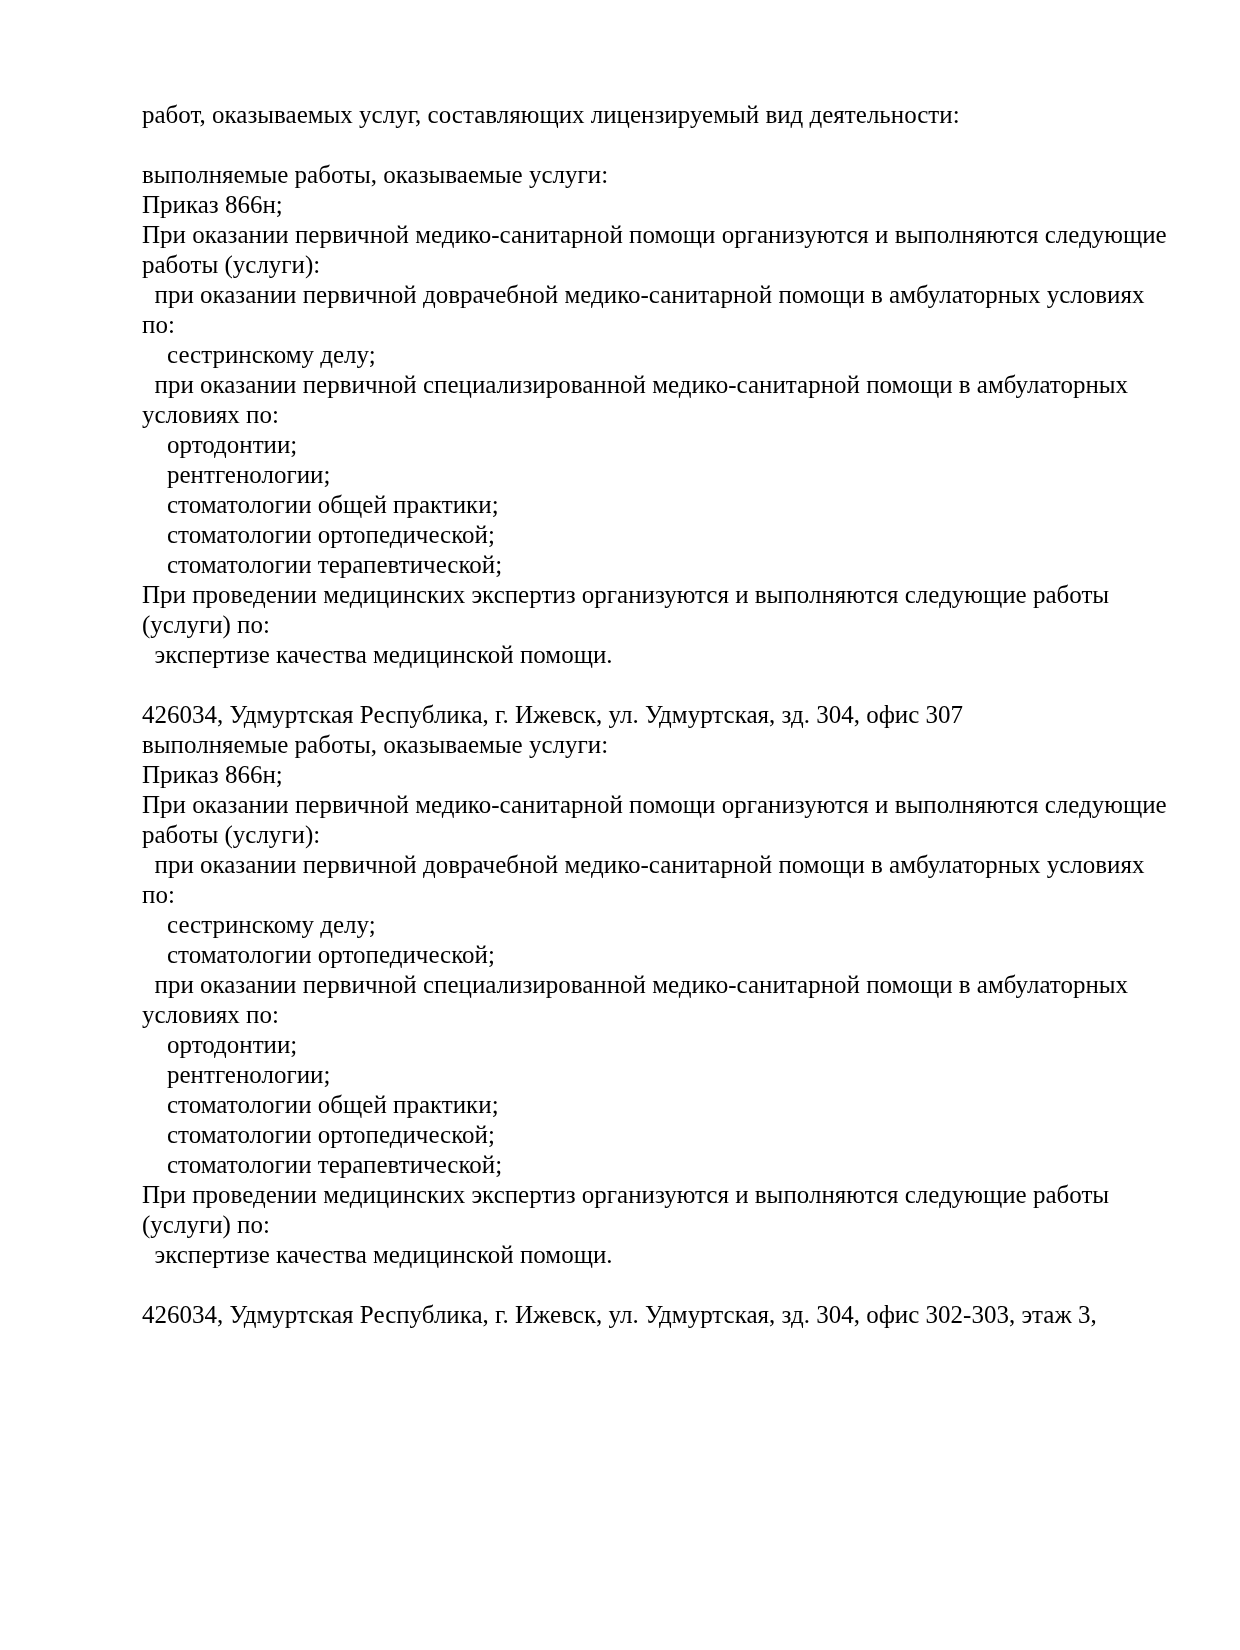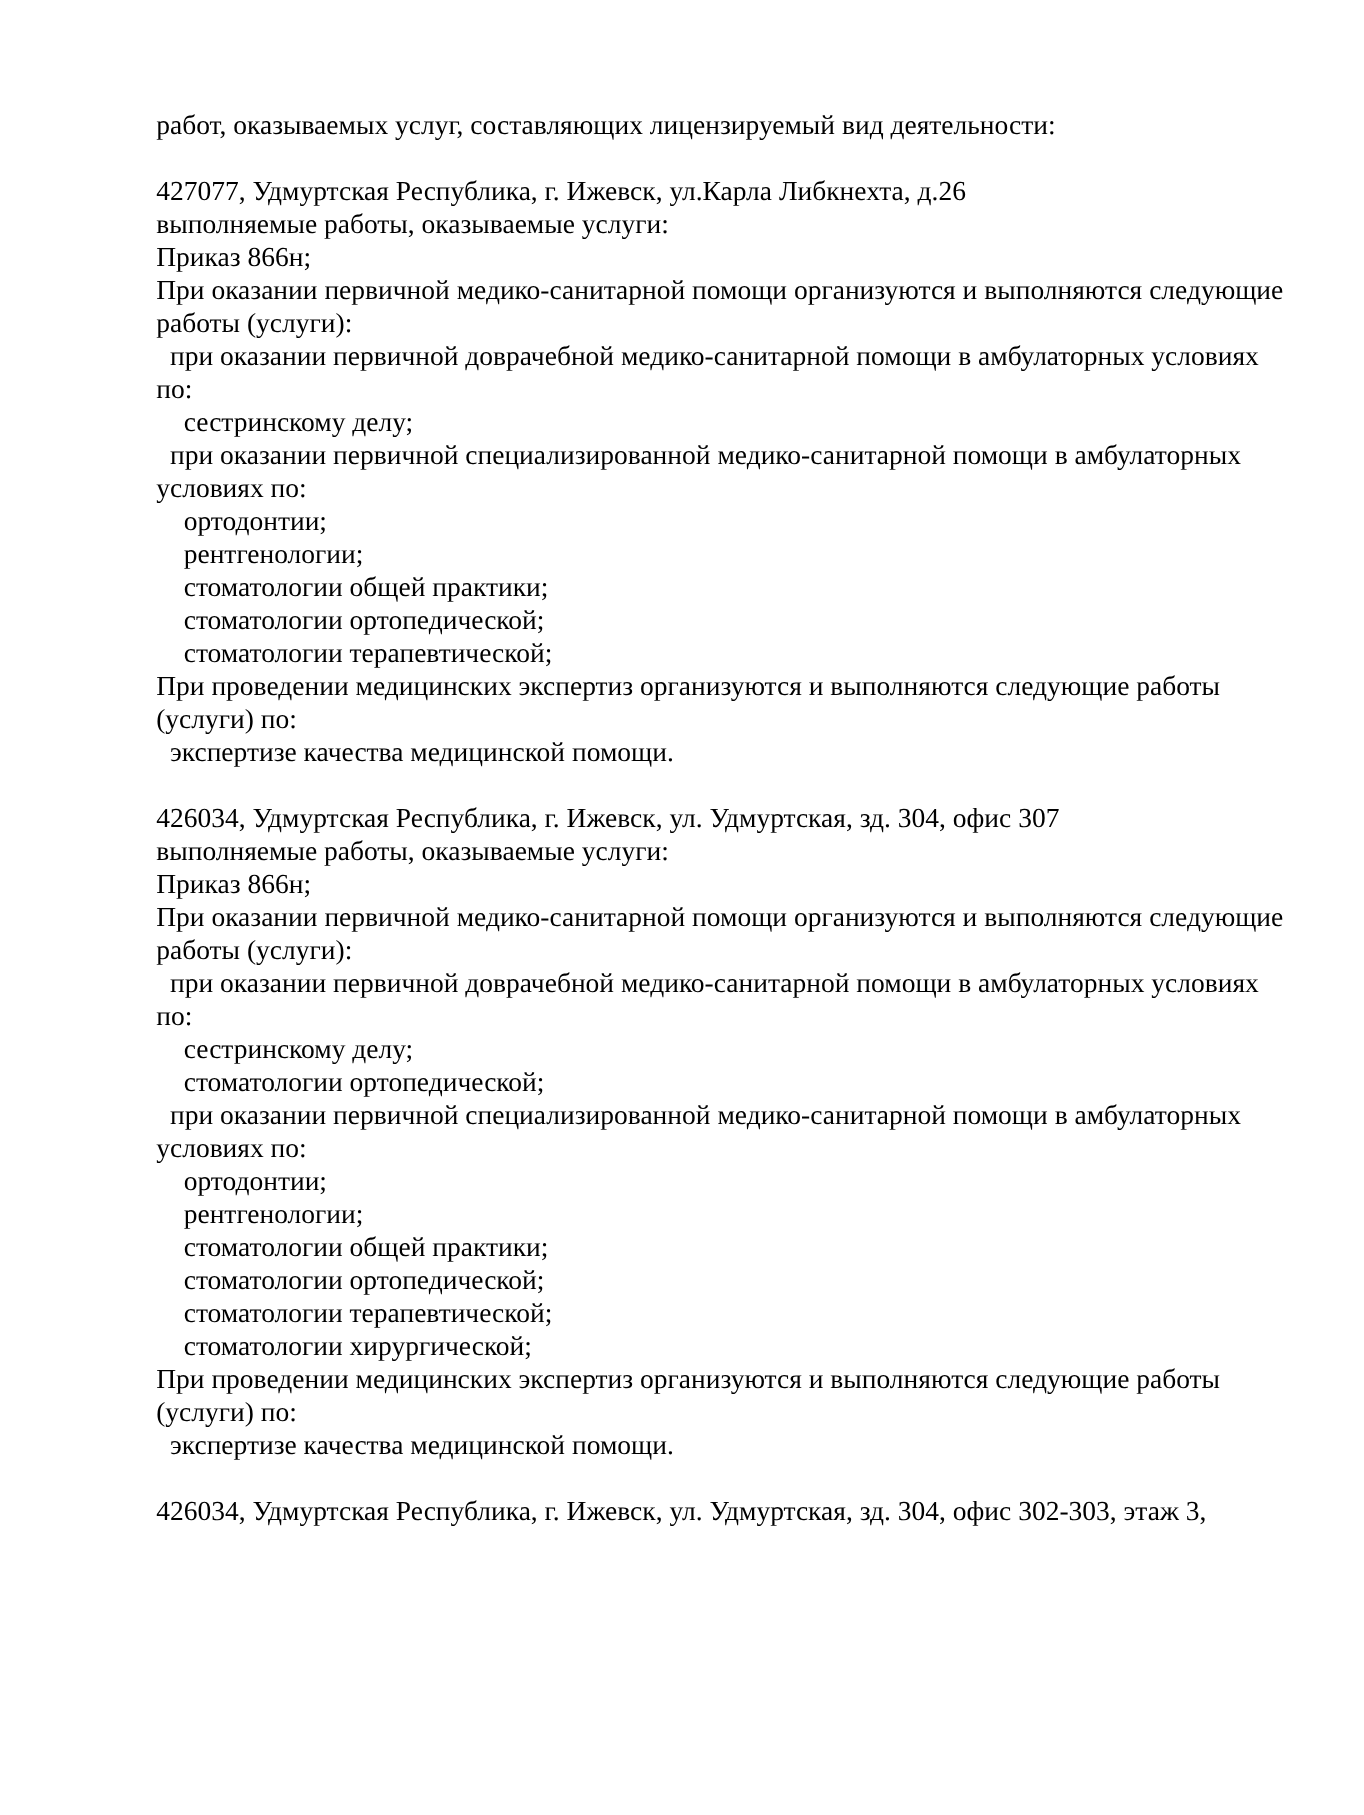--- a/index.html
+++ b/index.html
@@ -35,21 +35,20 @@
 </style>
 </head>
 <body>
 
 <div class="page" id="doc">
     <div>
       <div class="line">работ, оказываемых услуг, составляющих лицензируемый вид деятельности:</div>
     </div>
     <div class="line blank-line"></div>
     <div>
-      <div class="line">427077, Удмуртская Республика, г. Ижевск, ул.Карла Либкнехта, д.26</div>
       <div class="line">выполняемые работы, оказываемые услуги:</div>
       <div class="line">Приказ 866н;</div>
       <div class="line">При оказании первичной медико-санитарной помощи организуются и выполняются следующие</div>
       <div class="line">работы (услуги):</div>
       <div class="line">  при оказании первичной доврачебной медико-санитарной помощи в амбулаторных условиях</div>
       <div class="line">по:</div>
       <div class="line">    сестринскому делу;</div>
       <div class="line">  при оказании первичной специализированной медико-санитарной помощи в амбулаторных</div>
       <div class="line">условиях по:</div>
       <div class="line">    ортодонтии;</div>
@@ -72,21 +71,20 @@
       <div class="line">по:</div>
       <div class="line">    сестринскому делу;</div>
       <div class="line">    стоматологии ортопедической;</div>
       <div class="line">  при оказании первичной специализированной медико-санитарной помощи в амбулаторных</div>
       <div class="line">условиях по:</div>
       <div class="line">    ортодонтии;</div>
       <div class="line">    рентгенологии;</div>
       <div class="line">    стоматологии общей практики;</div>
       <div class="line">    стоматологии ортопедической;</div>
       <div class="line">    стоматологии терапевтической;</div>
-      <div class="line">    стоматологии хирургической;</div>
       <div class="line">При проведении медицинских экспертиз организуются и выполняются следующие работы</div>
       <div class="line">(услуги) по:</div>
       <div class="line">  экспертизе качества медицинской помощи.</div>
     </div>
     <div class="line blank-line"></div>
     <div>
       <div class="line">426034, Удмуртская Республика, г. Ижевск, ул. Удмуртская, зд. 304, офис 302-303, этаж 3,</div>
     </div>
   </div>
 

